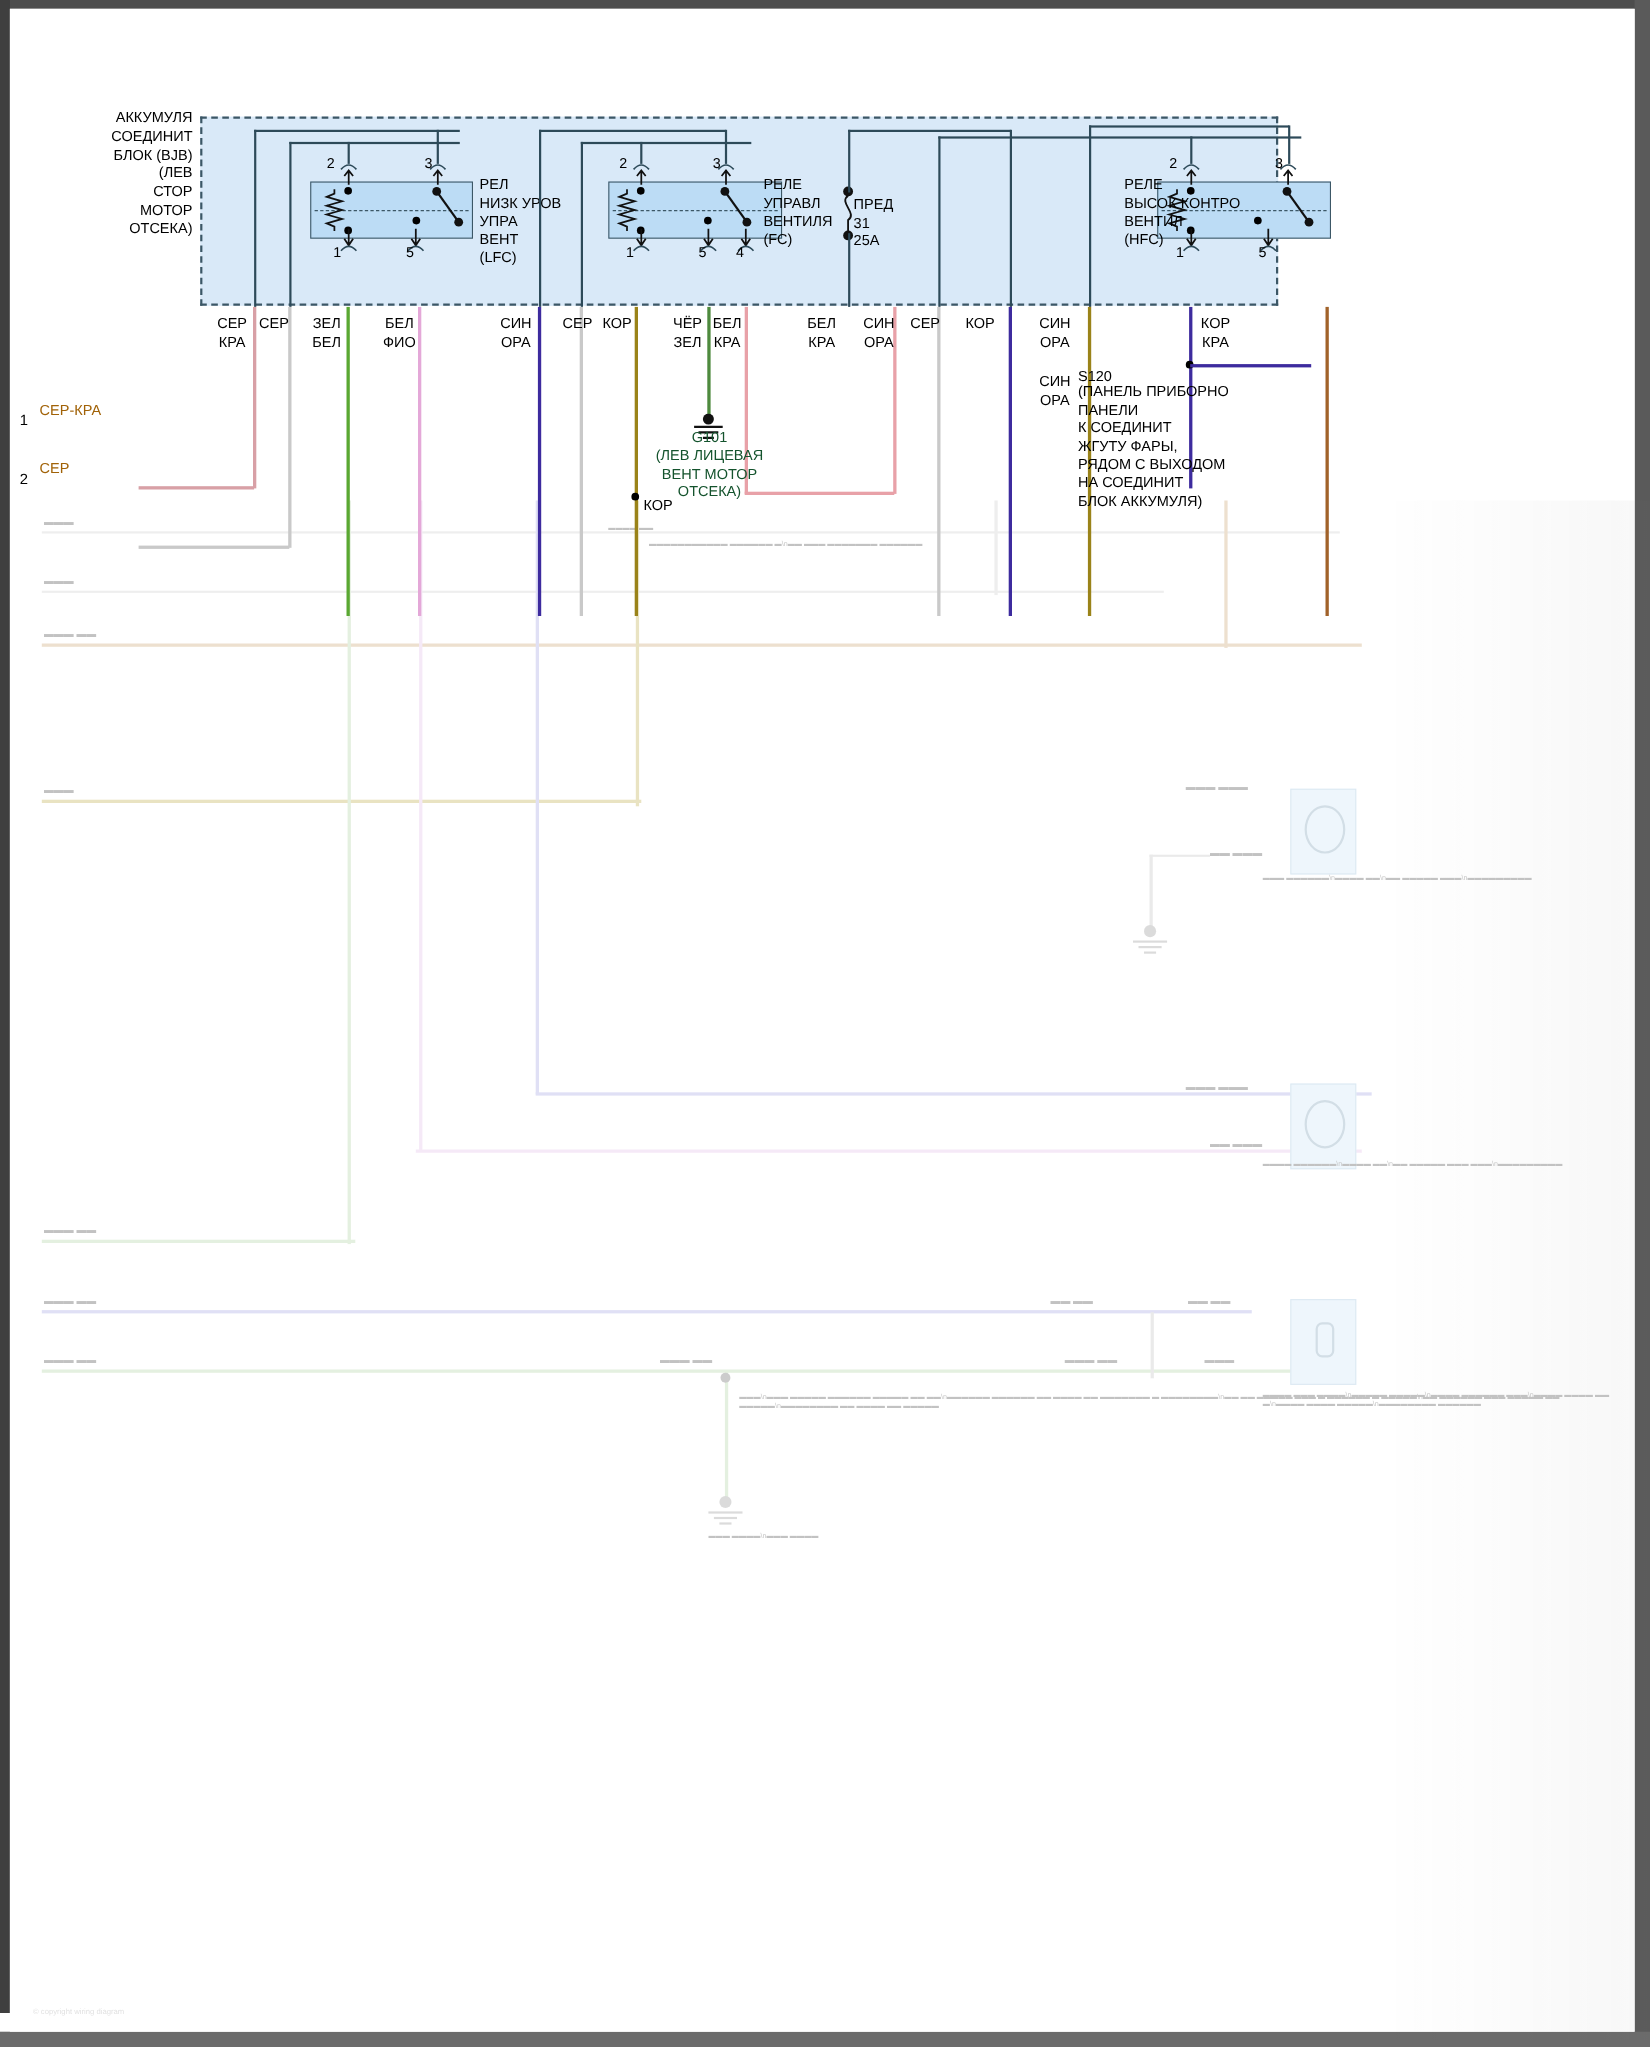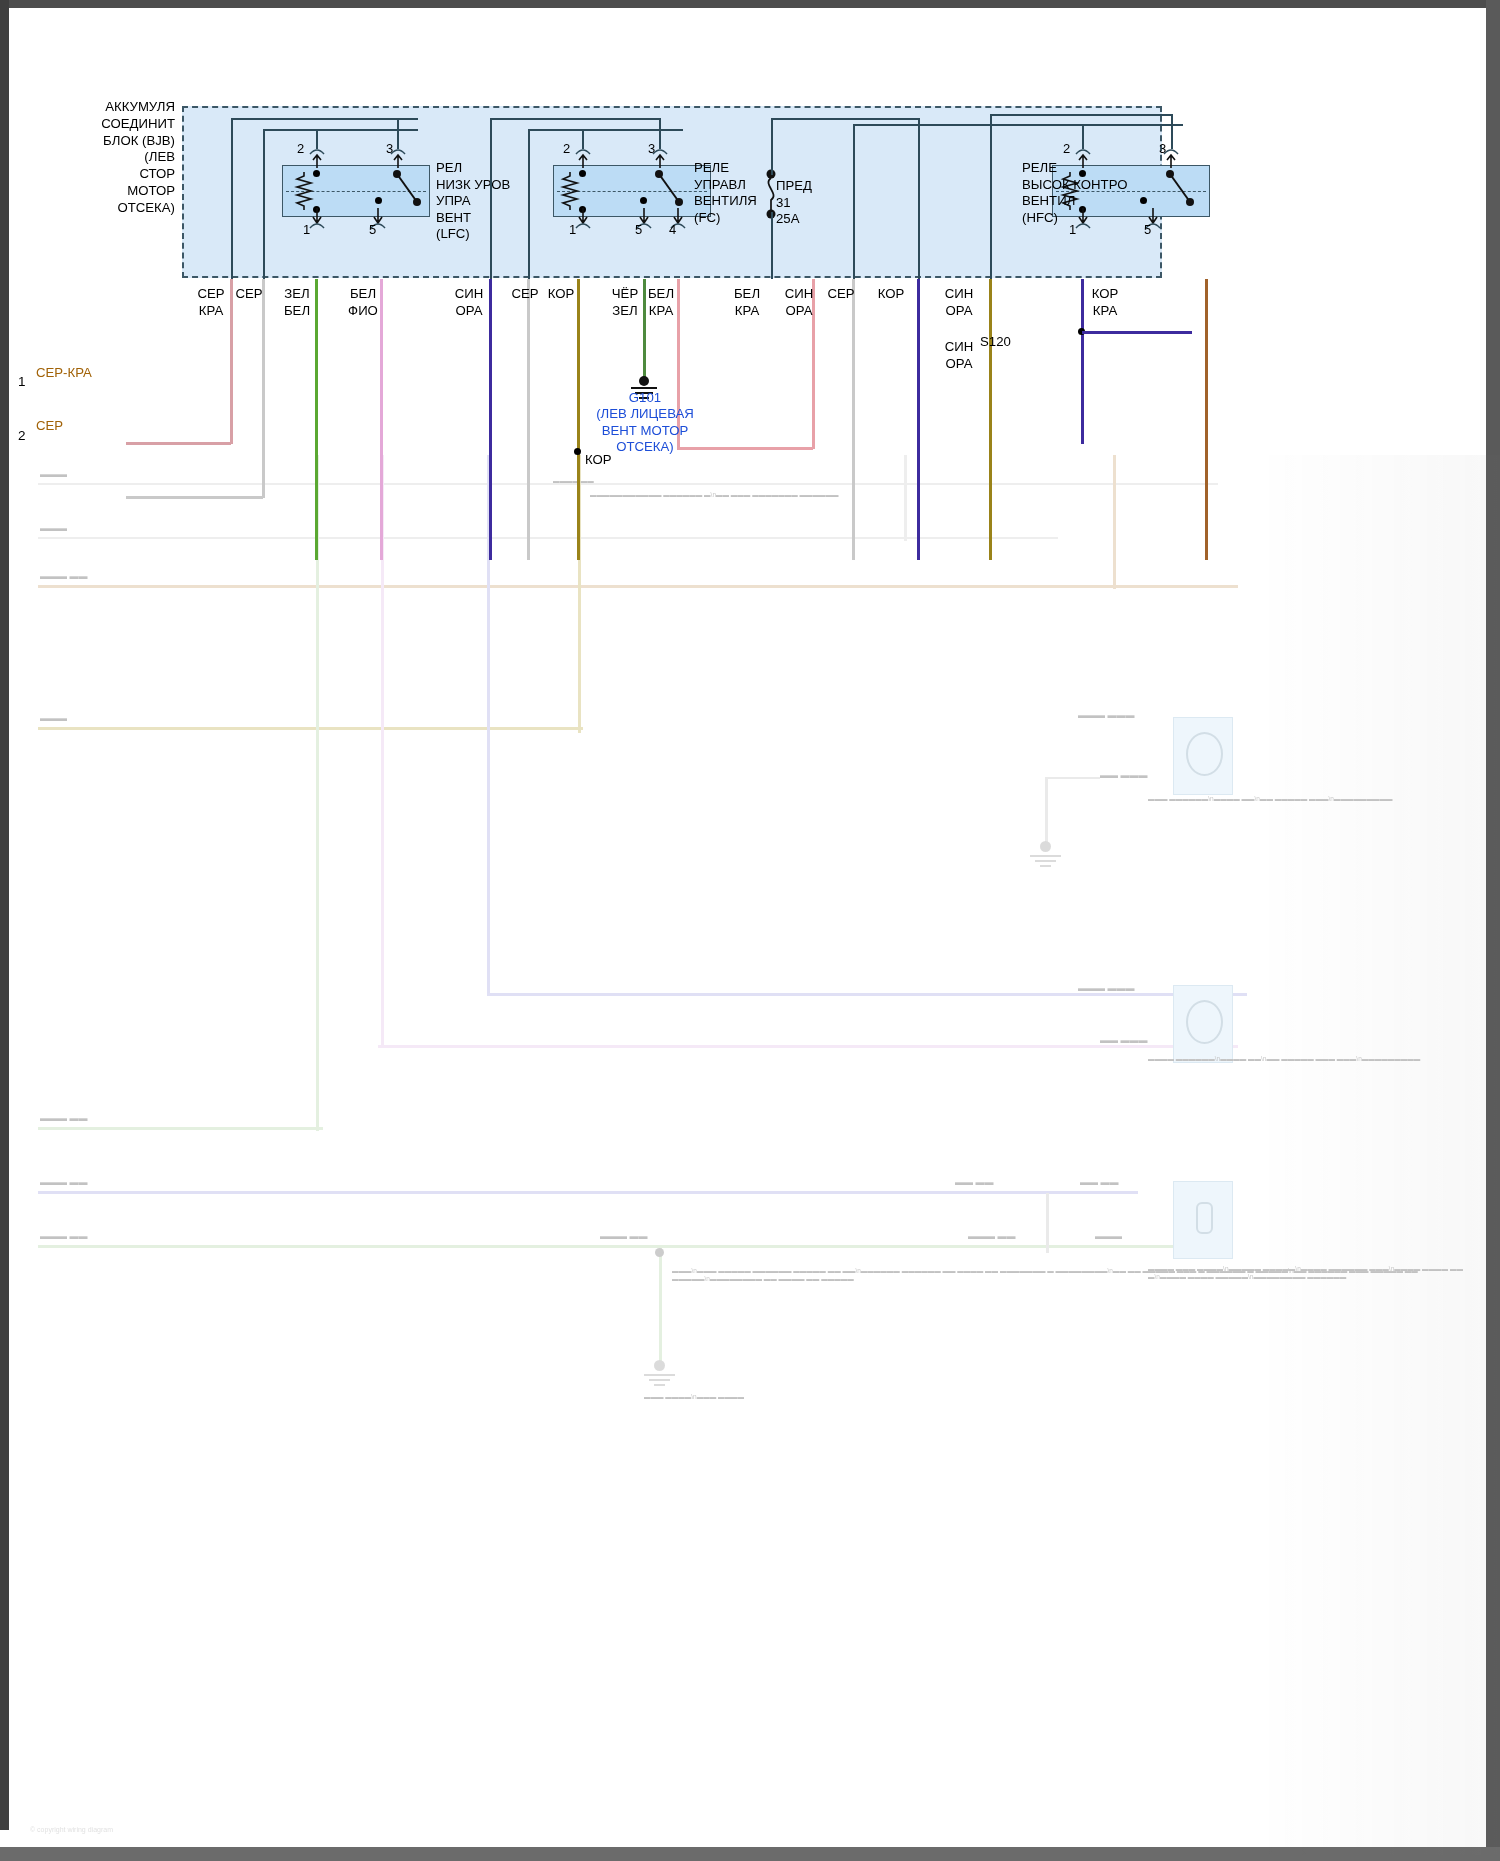--- a/index.html
+++ b/index.html
@@ -44,21 +44,21 @@
   .reltext{position:absolute;font-size:13.2px;line-height:16.6px;color:#000;white-space:pre-line;}
 
   
   .wl{position:absolute;font-size:13.2px;line-height:16.6px;color:#000;text-align:center;white-space:pre-line;}
 
   
   .wire{position:absolute;}
   .wv{width:2.6px;}
   .wh{height:2.6px;}
 
-  .gnd-txt{position:absolute;font-size:13.2px;line-height:16.6px;color:#1d4ed8;text-align:center;white-space:pre-line;}
+  .gnd-txt{position:absolute;font-size:13.2px;line-height:16.6px;color:#14532d;text-align:center;white-space:pre-line;}
   .s120-txt{position:absolute;font-size:13.2px;line-height:16.6px;color:#000;white-space:pre-line;}
   .pinleft{position:absolute;font-size:13.5px;color:#000;}
   .conn-lbl{position:absolute;font-size:13.2px;color:#a16207;}
 
   
   #ghost{position:absolute;left:0;top:455px;width:1500px;height:1400px;z-index:5;
          opacity:.30;filter:blur(.6px);}
   #ghost .gl{position:absolute;}
   #ghost .gtxt{position:absolute;color:#3a3a3a;font-size:9px;line-height:11px;white-space:pre-line;}
   #ghost .gtxt.tiny{font-size:6.5px;line-height:8px;}
@@ -400,19 +400,26 @@
       <line x1="3" y1="12" x2="29" y2="12" stroke="#111" stroke-width="2"></line>
       <line x1="7" y1="17" x2="25" y2="17" stroke="#111" stroke-width="2"></line>
       <line x1="11" y1="22" x2="21" y2="22" stroke="#111" stroke-width="2"></line>
     </svg>
     <div class="gnd-txt" style="left:584px;top:390px;width:122px;">G101</div>
     <div class="gnd-txt" style="left:584px;top:406px;width:122px;">(ЛЕВ ЛИЦЕВАЯ
 ВЕНТ МОТОР
 ОТСЕКА)</div>
 
     <div class="s120-txt" style="left:980px;top:334px;">S120</div>
+    <div class="s120-txt" style="left:980px;top:348px;">(ПАНЕЛЬ ПРИБОРНО
+ПАНЕЛИ
+К СОЕДИНИТ
+ЖГУТУ ФАРЫ,
+РЯДОМ С ВЫХОДОМ
+НА СОЕДИНИТ
+БЛОК АККУМУЛЯ)</div>
 
     <div class="pinleft" style="left:18px;top:374px;">1</div>
     <div class="conn-lbl" style="left:36px;top:365px;">СЕР-КРА</div>
     <div class="pinleft" style="left:18px;top:428px;">2</div>
     <div class="conn-lbl" style="left:36px;top:418px;">СЕР</div>
   </div>
 </div>
 
 </body></html>

